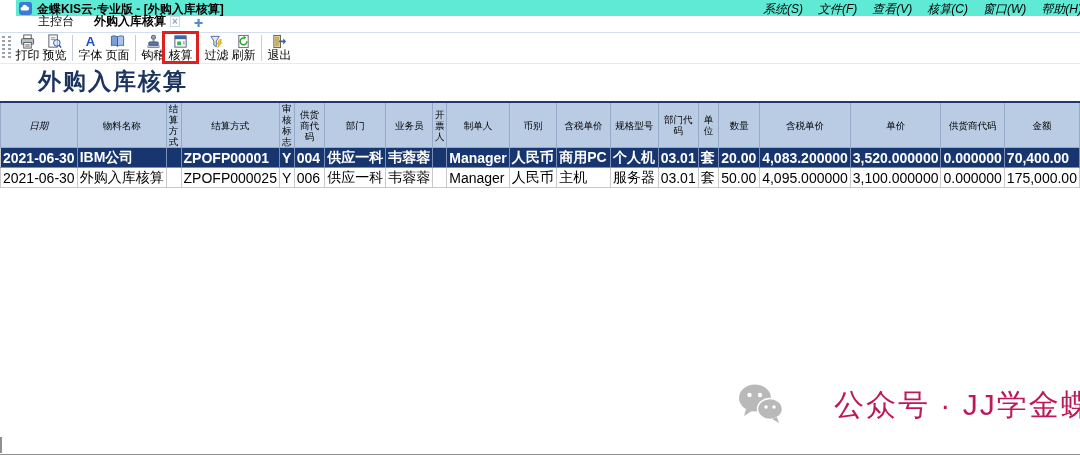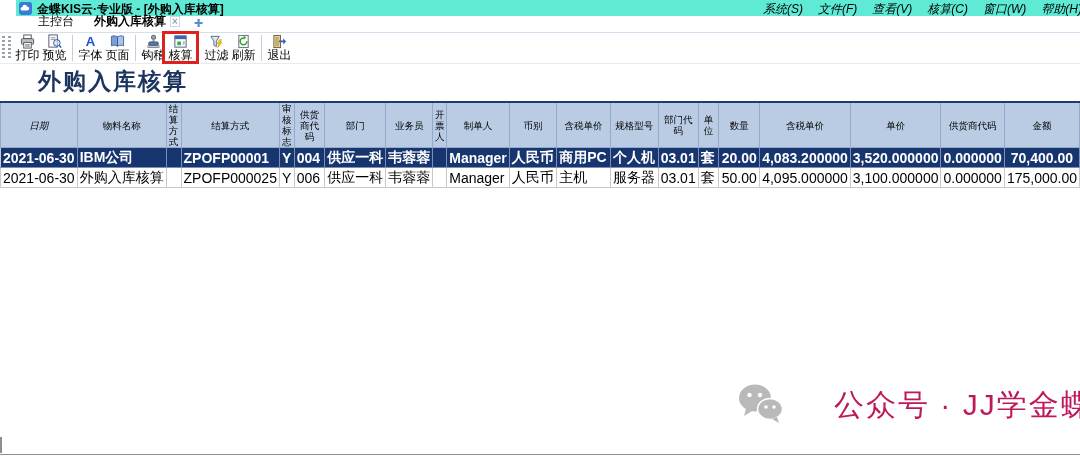--- a/index.html
+++ b/index.html
@@ -42,21 +42,21 @@
   
   .tablewrap { position:absolute; top:101px; left:0; }
   table { border-collapse:collapse; table-layout:fixed; border-top:2px solid #1c3a6b; }
   th { background:#b9cce4; font-weight:normal; font-size:9.5px; height:40px;
     padding:0 1px; text-align:center; vertical-align:middle; line-height:11px;
     border-right:1px solid #94aac8; border-bottom:1px solid #94aac8; overflow:hidden; word-break:break-all; }
   th:first-child { border-left:1px solid #94aac8;font-style:italic; }
   td { font-size:14px; height:20px; padding:0 2px; white-space:nowrap; overflow:hidden;
     border-right:1px solid #c9c9c9; border-bottom:1px solid #c9c9c9; }
   td:first-child { border-left:1px solid #c9c9c9; }
-  td.num { text-align:center; }
+  td.num { text-align:left; }
   tr.selected td { background:#17356e; color:#fff; font-weight:bold;
     border-right-color:#7d8fb5; border-bottom-color:#7d8fb5; }
 
   
   .watermark { position:absolute; left:736px; top:382px; display:flex; align-items:center; gap:14px; }
   .watermark svg { width:48px; height:42px; }
   .wm-text { font-size:30px; color:#be185d; letter-spacing:2px; white-space:nowrap;margin-left:36px; }
 
   
   .bottomline { position:absolute; top:454px; left:0; width:1080px; height:1px; background:#8f8f8f; }

